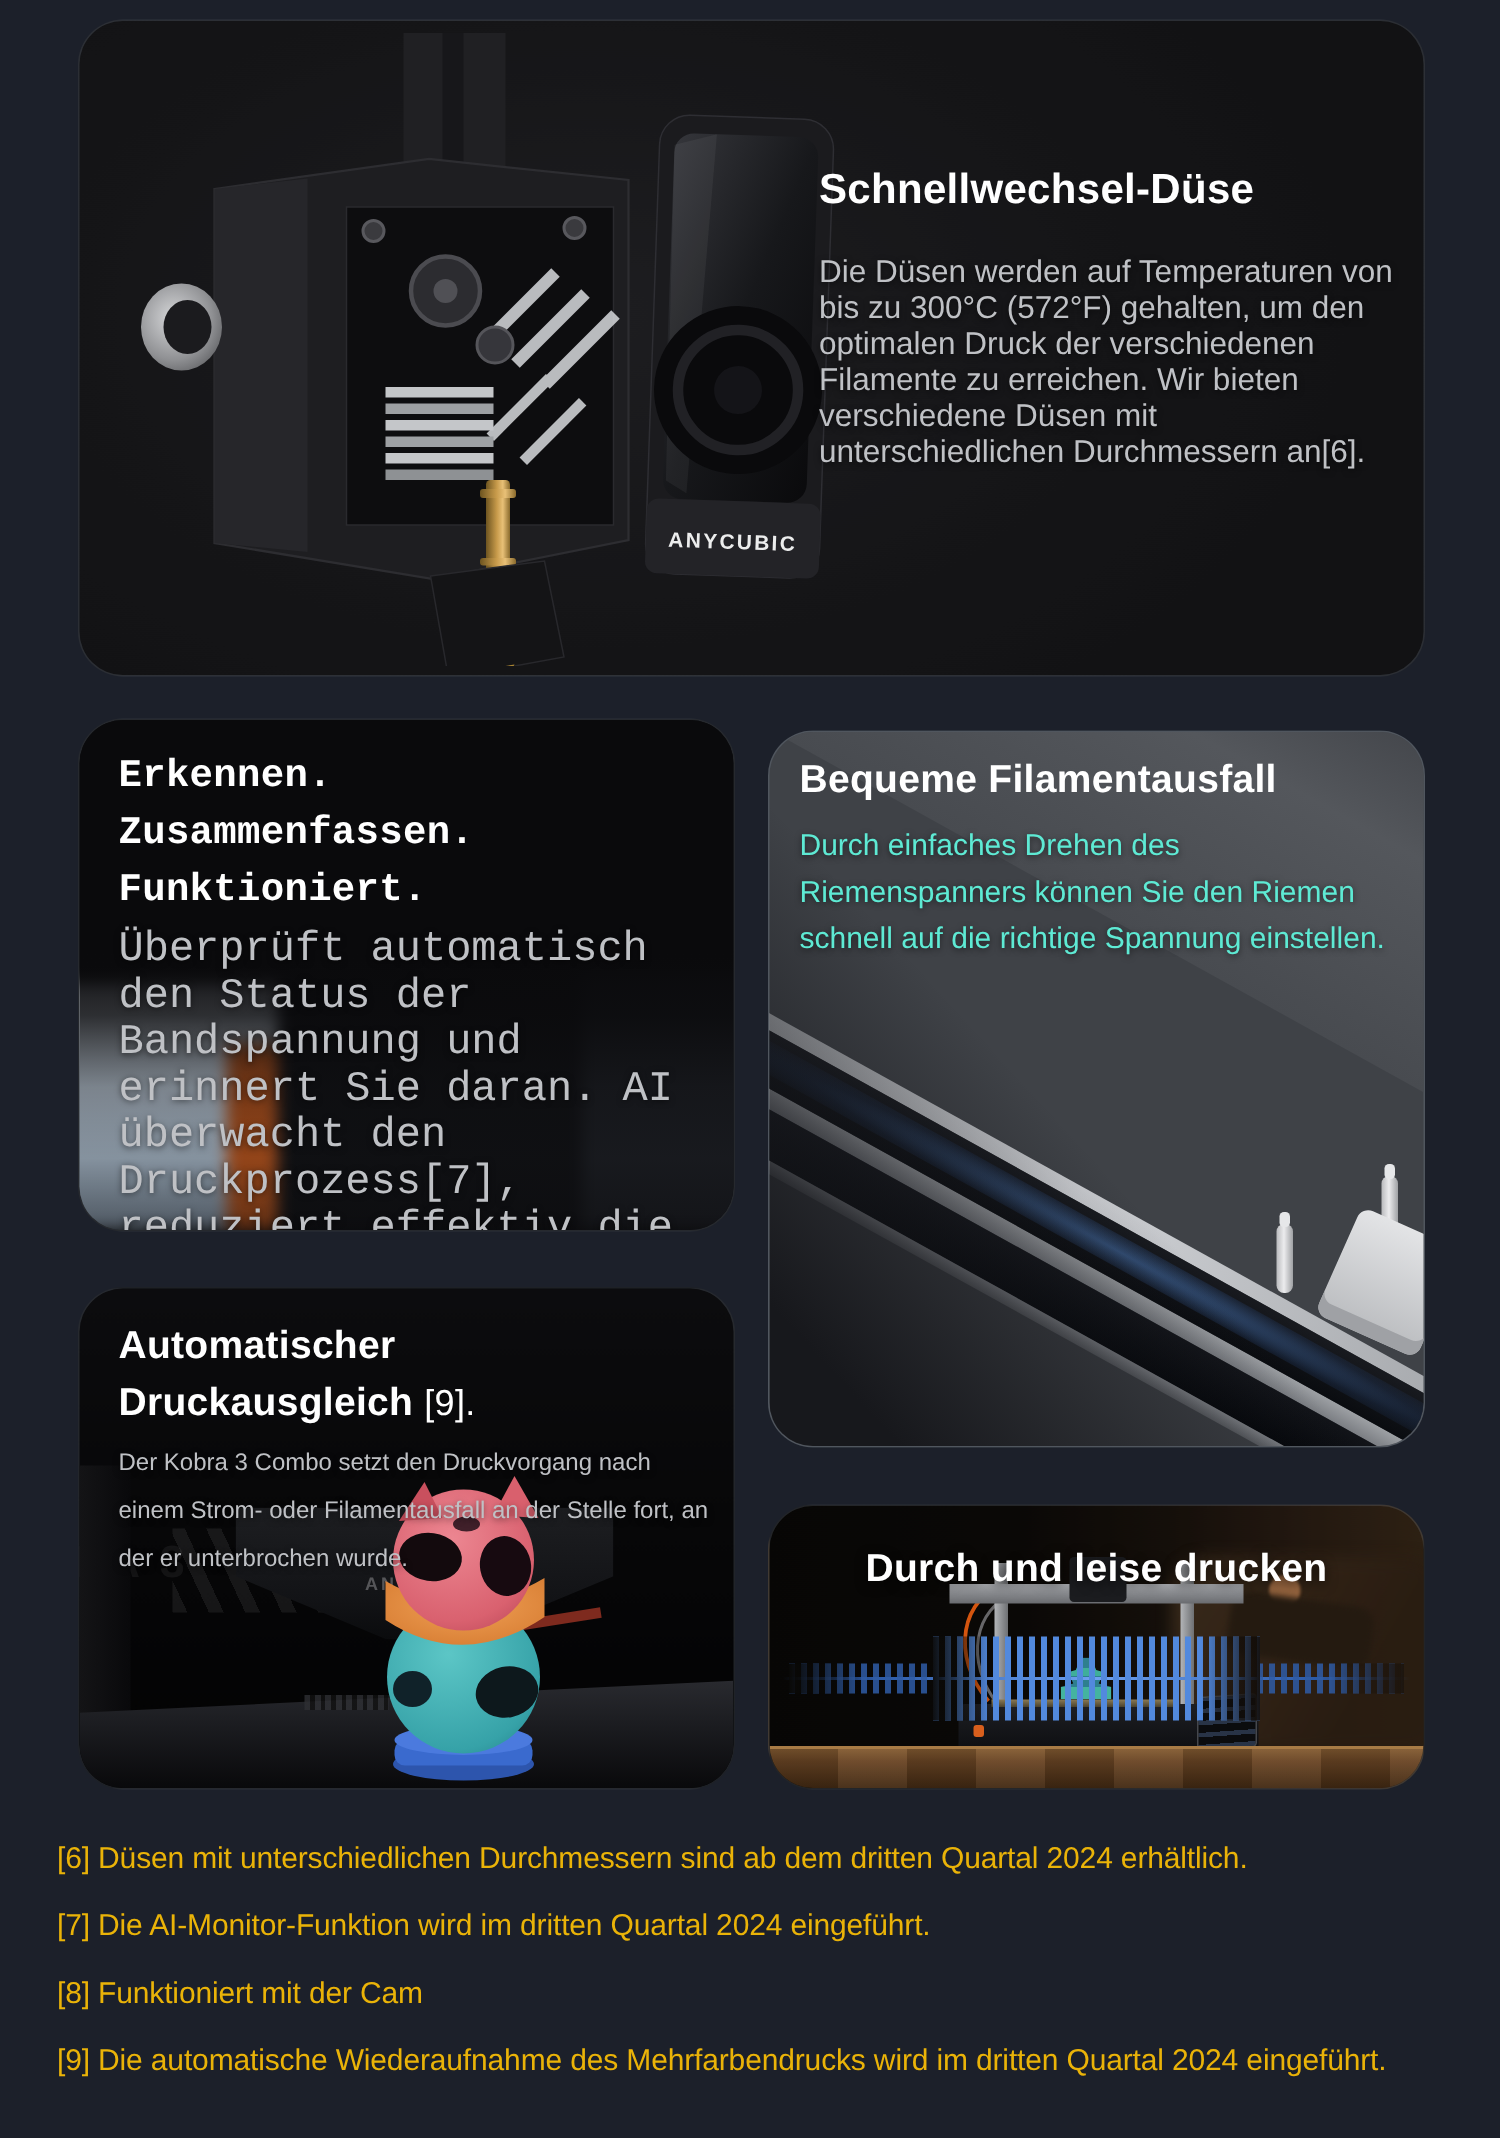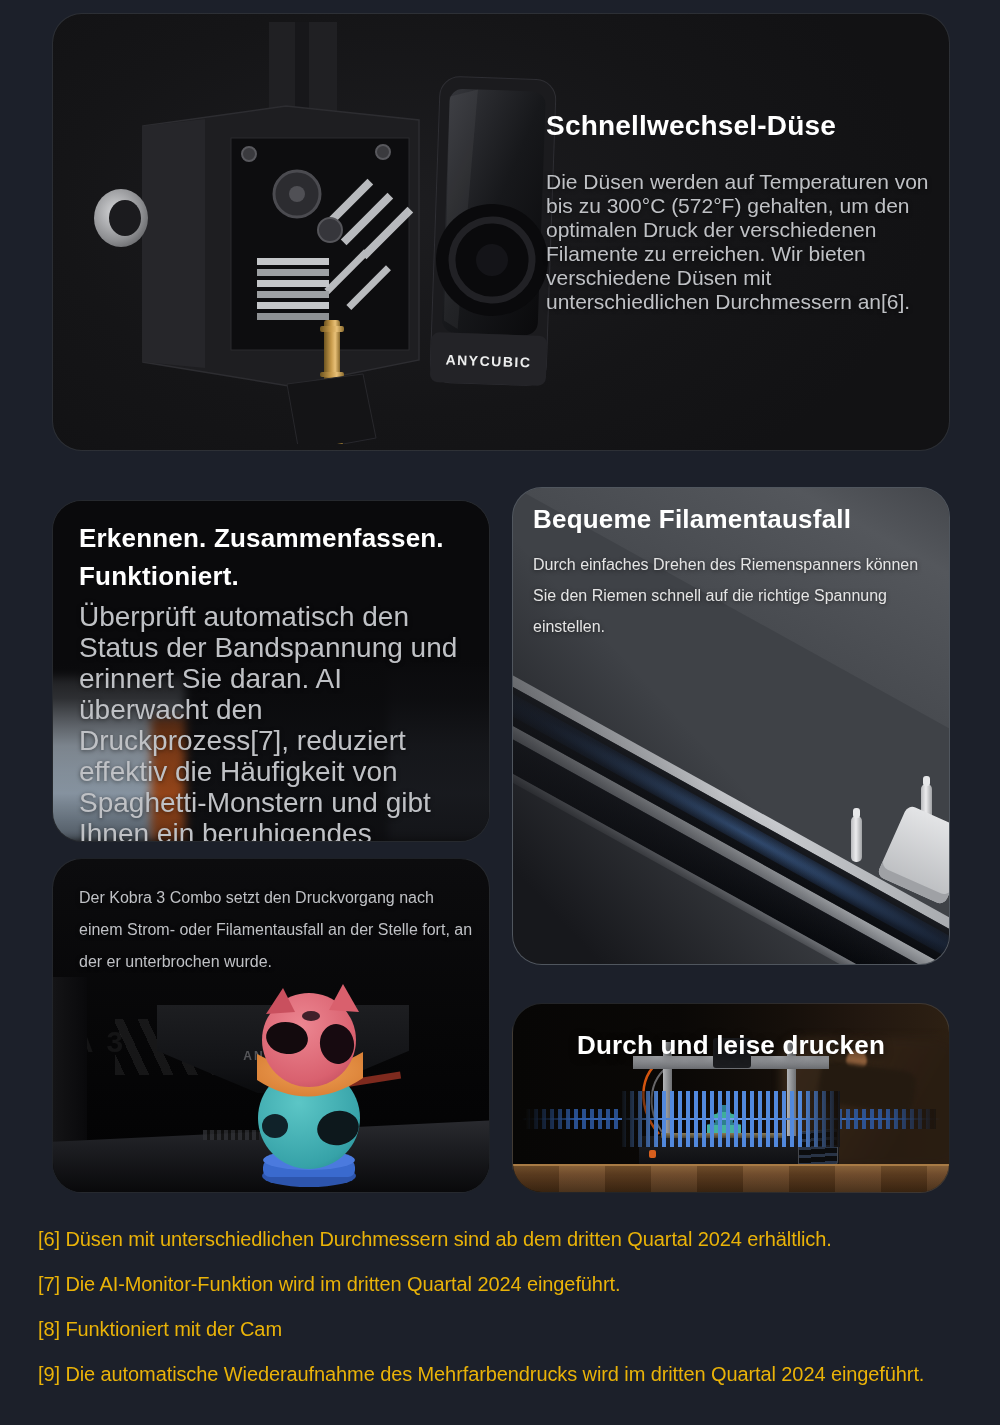--- a/index.html
+++ b/index.html
@@ -13,21 +13,21 @@
 
   
   .card-nozzle{left:52px;top:13px;width:898px;height:438px;
     background:radial-gradient(60% 75% at 38% 45%, #1d1d20 0%, #151517 62%, #121214 100%);}
   .nozzle-art{position:absolute;left:28px;top:8px;width:480px;height:422px;}
   .card-nozzle .text{position:absolute;left:493px;top:96px;width:400px;}
   .card-nozzle h2{font-size:28px;margin-bottom:28px;}
   .card-nozzle p{font-size:21px;line-height:24px;width:392px;}
 
   
-  .card-ai{left:52px;top:500px;width:438px;height:342px;background:#0b0b0d;}
+  .card-ai{left:52px;top:479px;width:438px;height:342px;background:#0b0b0d;font-family:Liberation Mono, monospace;}
   .ai-photo{position:absolute;left:0;right:0;bottom:0;height:165px;filter:blur(5px);}
   .ai-photo div{position:absolute;bottom:0;}
   .ai-p1{left:-20px;width:175px;height:165px;background:linear-gradient(180deg,#d9e0e8 0%,#aebdcb 55%,#8798a9 100%);}
   .ai-p2{left:98px;width:34px;height:125px;background:#b0511c;}
   .ai-p3{left:132px;width:205px;height:175px;background:#101114;}
   .ai-p4{left:335px;width:120px;height:175px;background:#1b1d22;}
   .ai-shade{position:absolute;inset:0;background:linear-gradient(180deg,#0a0a0c 0%,#0a0a0c 44%,
       rgba(10,10,12,.82) 58%,rgba(10,10,12,.35) 72%,rgba(10,10,12,.18) 86%,rgba(10,10,12,.45) 100%);}
   .card-ai .text{position:absolute;left:26px;top:18px;width:392px;}
   .card-ai h2{font-size:26px;line-height:38px;}
@@ -49,21 +49,21 @@
   .r5{height:8px;background:linear-gradient(180deg,#85888d,#5f6267);}
   .belt-low{position:absolute;inset:0;background:linear-gradient(to top right,#17181c 10%,rgba(23,24,28,0) 45%);}
   .screw{position:absolute;width:11px;height:46px;border-radius:5px;
      background:linear-gradient(90deg,#b9babd,#ececee 45%,#9fa1a4);}
   .screw:after{content:"";position:absolute;left:2px;top:-8px;width:7px;height:10px;border-radius:3px;background:#e6e7e9;}
   .s1{left:338px;top:328px;} .s2{left:408px;top:296px;}
   .bracket{position:absolute;right:-14px;bottom:70px;width:74px;height:78px;border-radius:8px;
      transform:rotate(24deg);background:linear-gradient(180deg,#e3e4e6,#b9bbbe);box-shadow:inset 0 -10px 0 #9fa1a5;}
   .card-belt .text{position:absolute;left:20px;top:16px;width:400px;}
   .card-belt h2{font-size:26px;}
-  .card-belt p{font-size:16px;line-height:31px;margin-top:14px;color:#e5e5e5;}
+  .card-belt p{font-size:20px;line-height:31px;margin-top:14px;color:#5eead4;}
 
   
   .card-resume{left:52px;top:858px;width:438px;height:335px;
      background:linear-gradient(180deg,#0c0c0e 0%,#060607 55%,#020203 100%);}
   .res-watermark{position:absolute;left:-6px;top:166px;font-size:30px;font-weight:700;
      color:rgba(255,255,255,.06);letter-spacing:3px;}
   .res-stripes{position:absolute;left:62px;top:160px;width:110px;height:56px;opacity:.07;
      background:repeating-linear-gradient(65deg,#fff 0 9px,transparent 9px 22px);}
   .res-col{position:absolute;left:0;top:118px;width:34px;height:175px;
      background:linear-gradient(90deg,#141416,#09090b);}
@@ -289,20 +289,25 @@
       <path d="M46,100 Q98,134 152,98 L152,72 Q98,104 46,74 Z" fill="url(#oran)"></path>
 
       <circle cx="98" cy="60" r="47" fill="url(#pink)"></circle>
       <polygon points="55,34 72,8 84,32" fill="#c9505e"></polygon>
       <polygon points="118,30 132,4 148,32" fill="#d9606d"></polygon>
       <ellipse cx="76" cy="58" rx="21" ry="16" fill="#130a0d" transform="rotate(8 76 58)"></ellipse>
       <ellipse cx="126" cy="64" rx="17" ry="20" fill="#170a10" transform="rotate(-10 126 64)"></ellipse>
       <ellipse cx="100" cy="36" rx="9" ry="5" fill="#40202a"></ellipse>
     </svg>
     <div class="text">
+      <h2>
+        <span class="hline">Automatischer</span>
+        <span class="hline"><span>Druckausgleich</span>
+          <span class="note">[9].</span></span>
+      </h2>
       <p>Der Kobra 3 Combo setzt den Druckvorgang nach einem Strom- oder Filamentausfall an der Stelle fort, an der er unterbrochen wurde.</p>
     </div>
   </section>
 
   <section class="card card-quiet">
     <div class="q-couch"></div>
     <div class="q-head"></div>
     <div class="q-body"></div>
     <div class="printer">
       <div class="colL"></div><div class="colR"></div>

